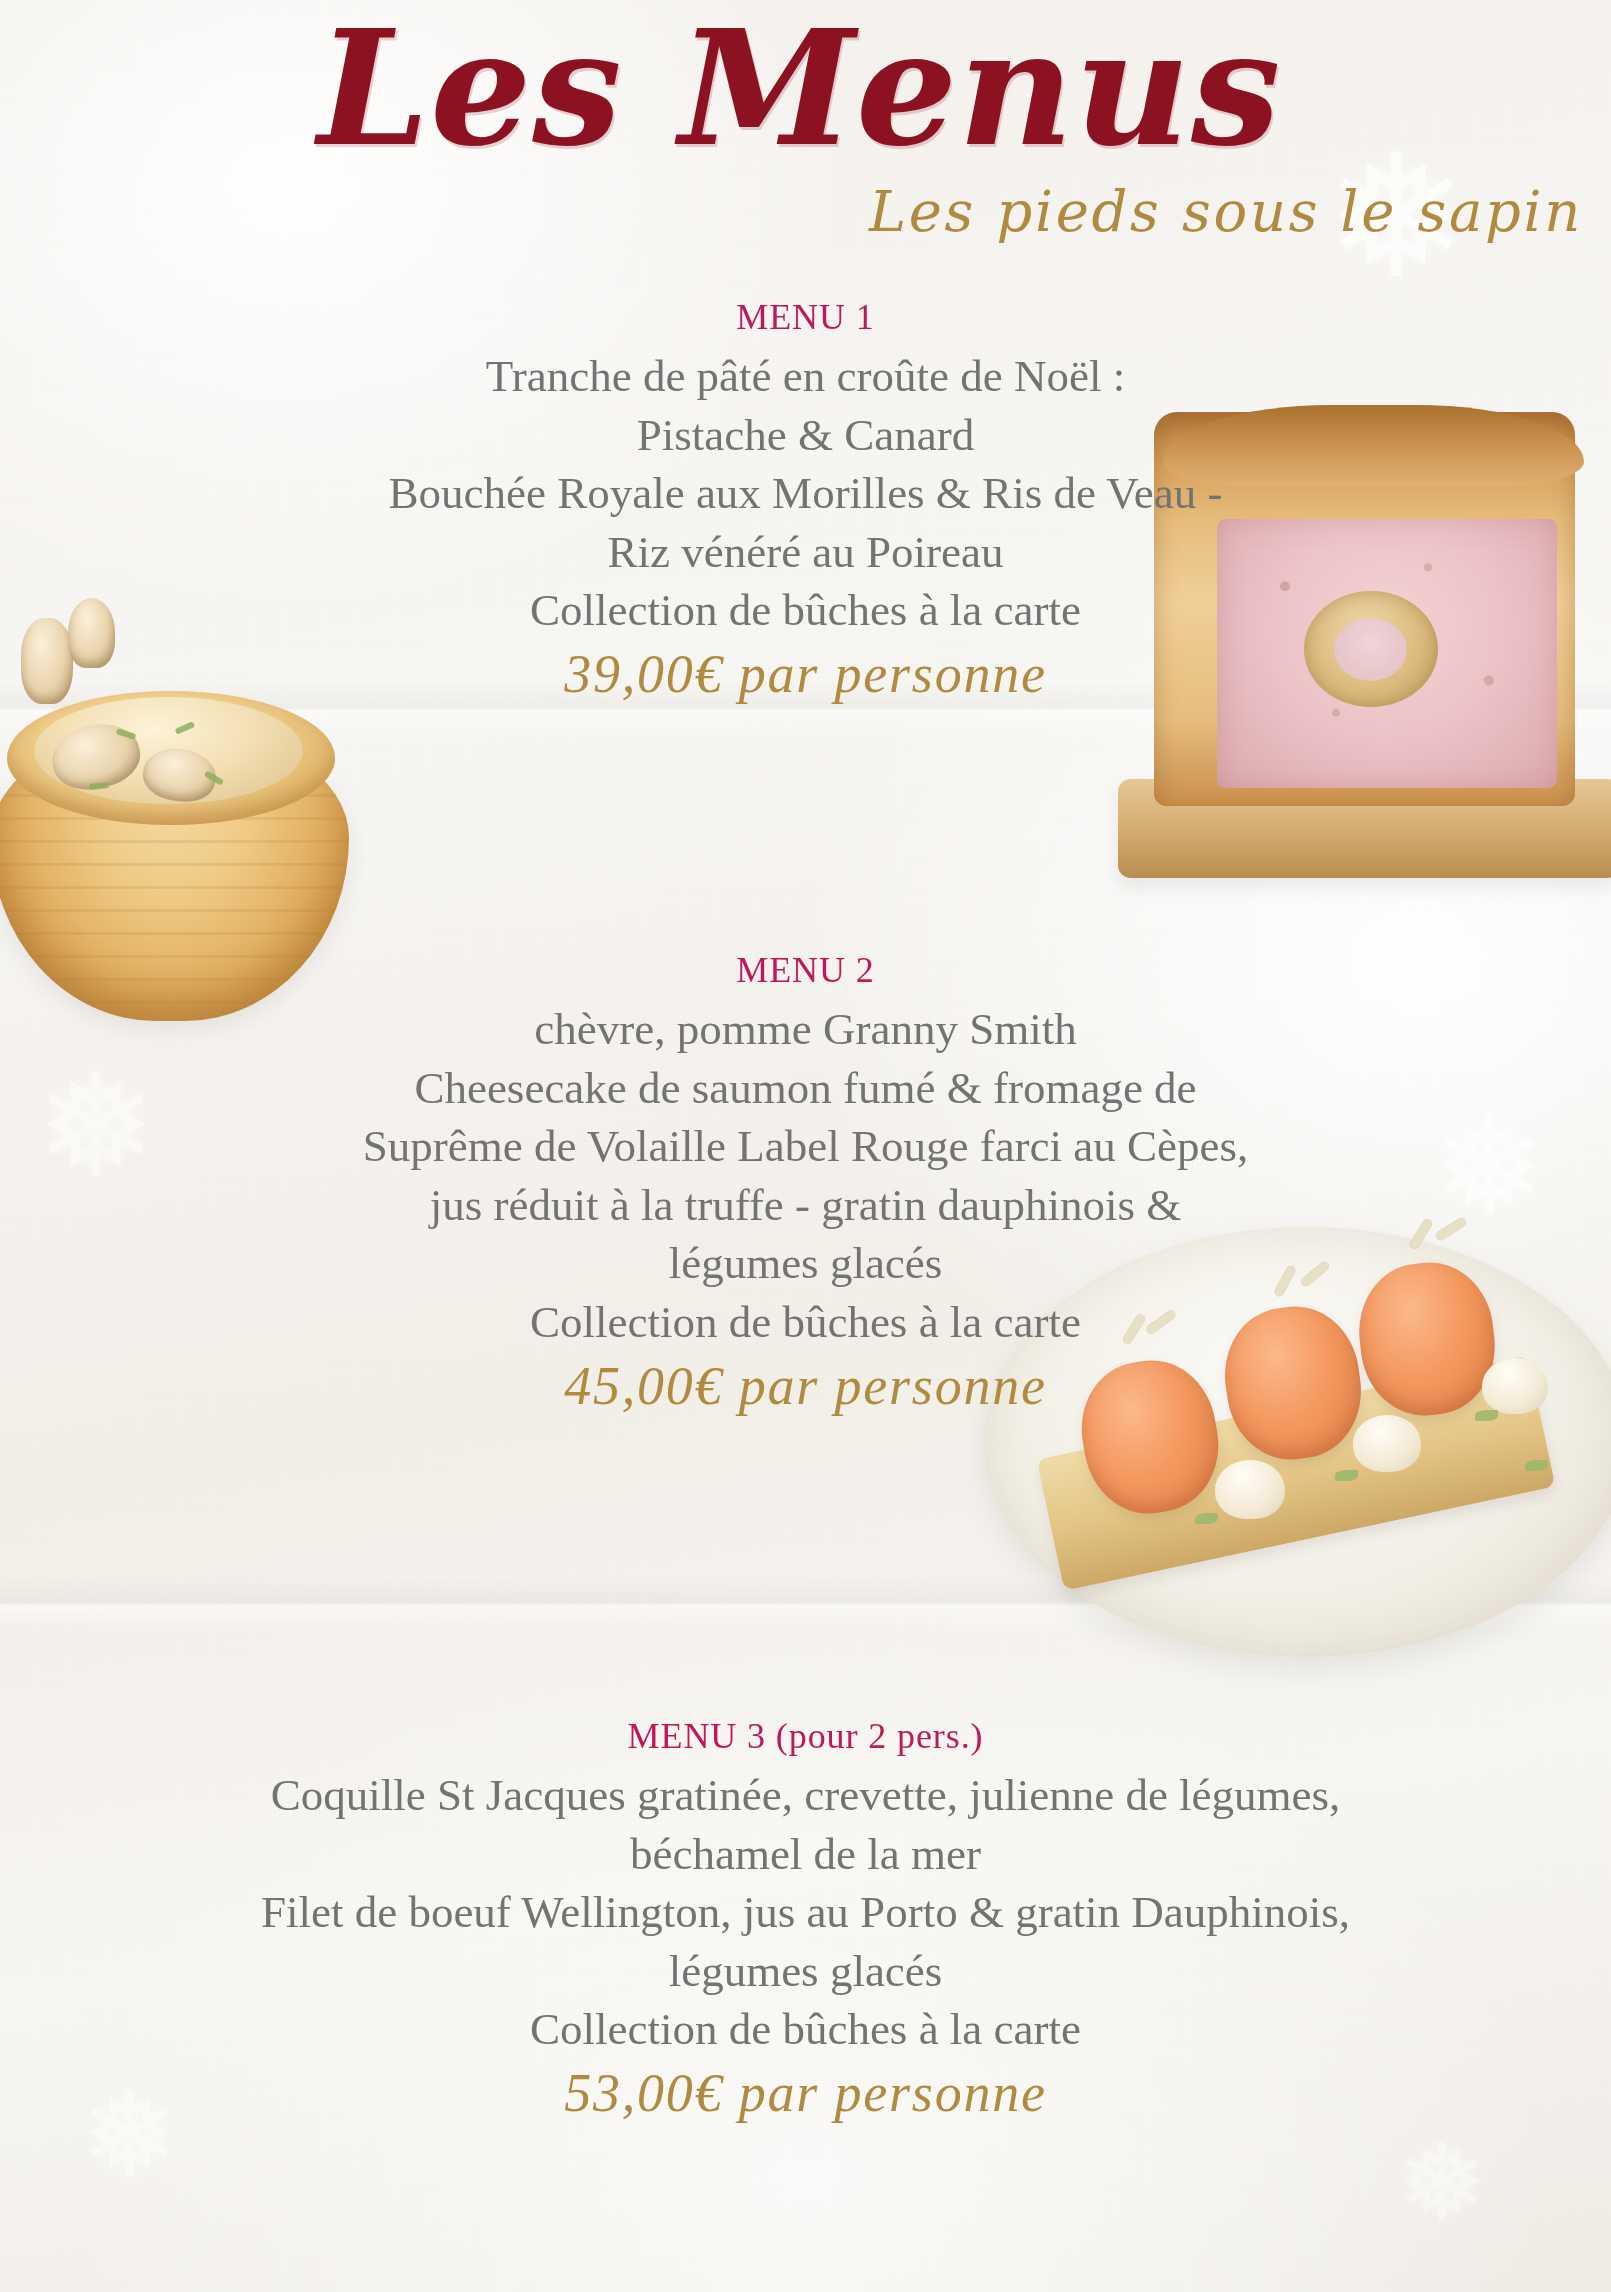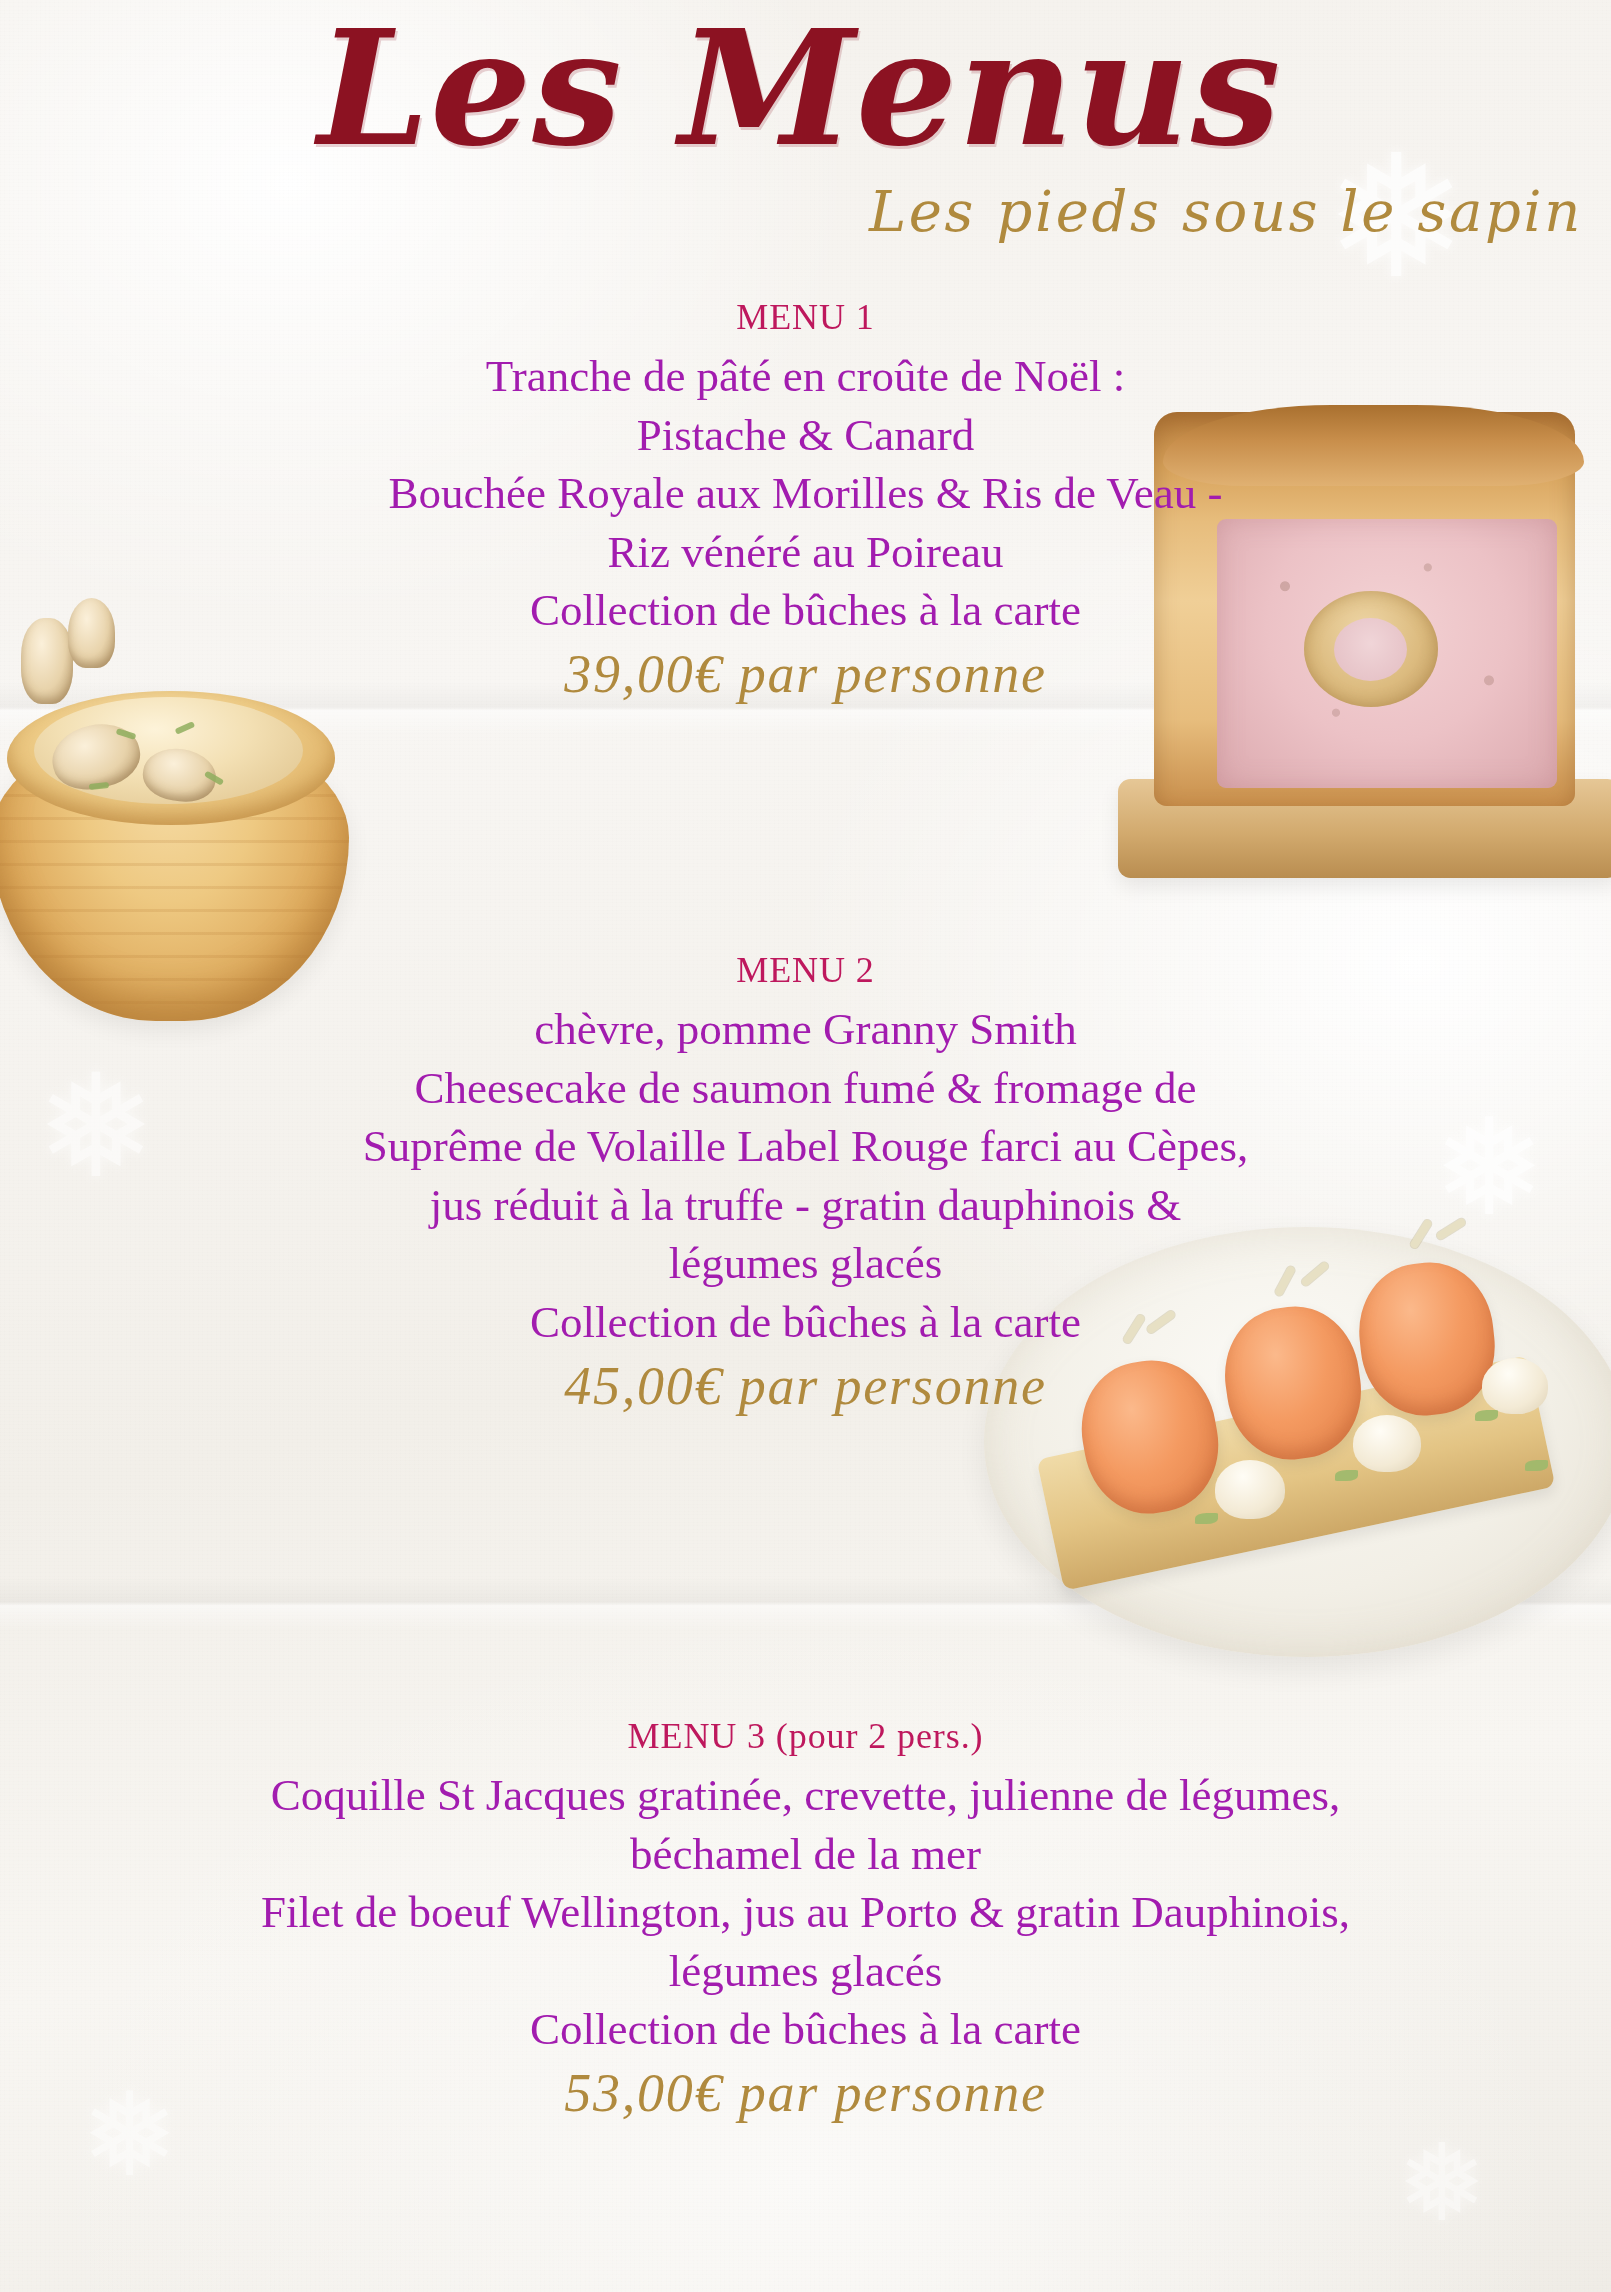--- a/index.html
+++ b/index.html
@@ -92,21 +92,21 @@
     font-family: "Liberation Serif", serif;
     font-size: 36px;
     letter-spacing: 0.9px;
     color: #be185d;
     margin-bottom: 9px;
   }
   .menu-line {
     font-family: "Liberation Serif", serif;
     font-size: 45px;
     line-height: 1.30;
-    color: #a21caf;
+    color: #737373;
   }
   .menu-price {
     margin-top: 3.6px;
     font-family: Liberation Serif, serif;
     font-style: italic;
     font-size: 54px;
     letter-spacing: 1.8px;
     color: #b08a3e;
   }
 

